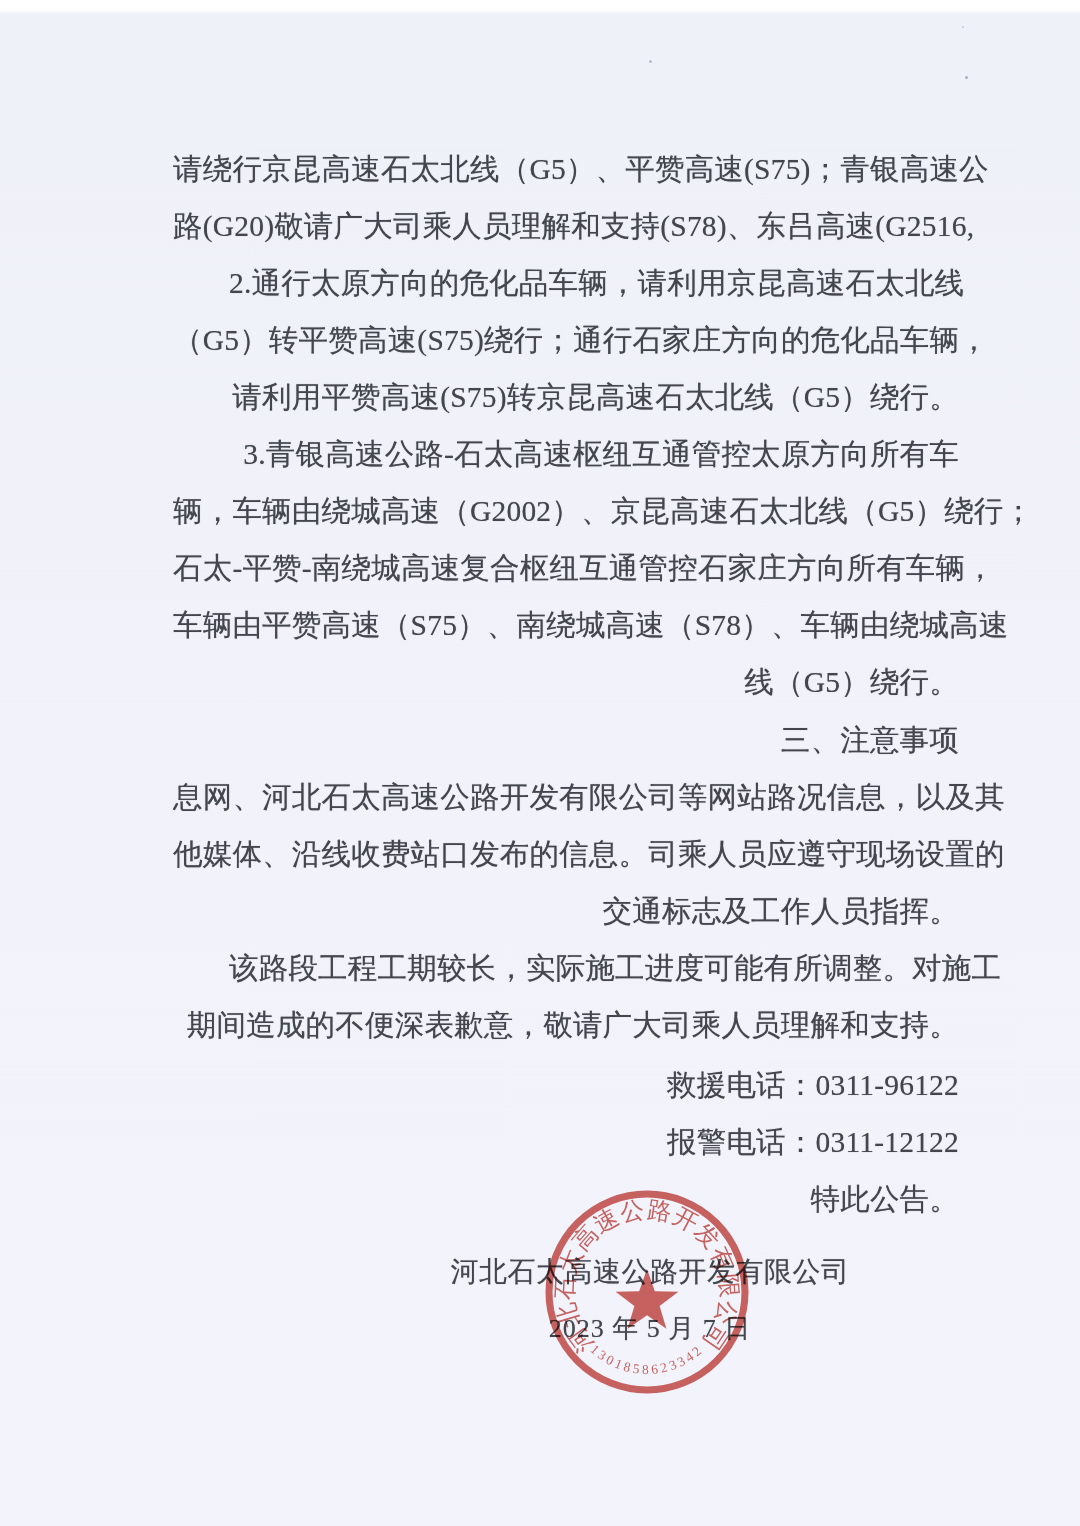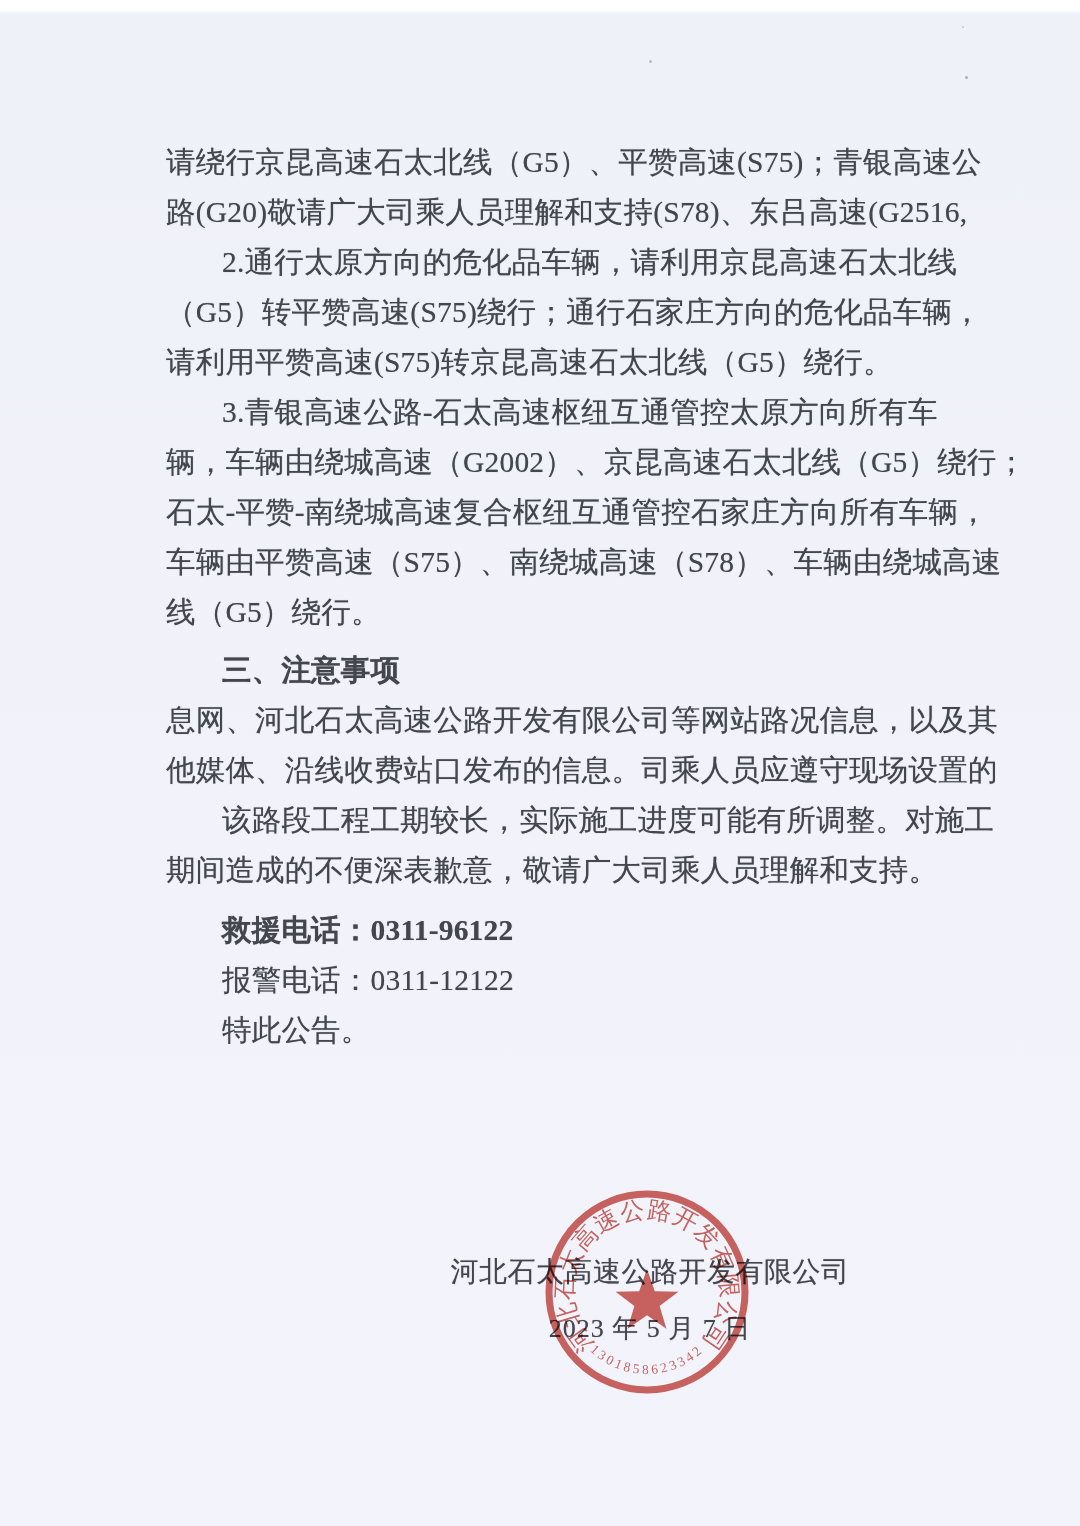--- a/index.html
+++ b/index.html
@@ -24,24 +24,24 @@
   
   .doc {
     position: absolute;
     left: 166px; top: 137px; width: 800px;
     font-size: 29.5px;
     line-height: 50px;
     color: #43464c;
     text-shadow: 0 0 0.8px rgba(64,67,74,0.55);
     letter-spacing: 0.2px;
   }
-  .line { white-space: nowrap; height: 50px; margin: 0; }
+  .line { white-space: nowrap; height: 50px; margin: 7px; text-align: right; }
   .line.indent { padding-left: 56px; }
-  .line.heading { font-weight: bold; margin-top: 8px; }
-  .line.phone-first { margin-top: 10px; font-weight: bold; }
+  .line.heading { font-weight: normal; margin-top: 8px; }
+  .line.phone-first { margin-top: 10px; }
 
   
   .signature {
     position: absolute;
     left: 400px; top: 1253px; width: 500px;
     text-align: center;
     color: #43464c;
     text-shadow: 0 0 0.8px rgba(64,67,74,0.5);
   }
   .signature .company {
@@ -85,20 +85,21 @@
     <p class="line">（G5）转平赞高速(S75)绕行；通行石家庄方向的危化品车辆，</p>
     <p class="line">请利用平赞高速(S75)转京昆高速石太北线（G5）绕行。</p>
     <p class="line indent">3.青银高速公路-石太高速枢纽互通管控太原方向所有车</p>
     <p class="line">辆，车辆由绕城高速（G2002）、京昆高速石太北线（G5）绕行；</p>
     <p class="line">石太-平赞-南绕城高速复合枢纽互通管控石家庄方向所有车辆，</p>
     <p class="line">车辆由平赞高速（S75）、南绕城高速（S78）、车辆由绕城高速</p>
     <p class="line">线（G5）绕行。</p>
     <p class="line indent heading">三、注意事项</p>
     <p class="line">息网、河北石太高速公路开发有限公司等网站路况信息，以及其</p>
     <p class="line">他媒体、沿线收费站口发布的信息。司乘人员应遵守现场设置的</p>
+    <p class="line">交通标志及工作人员指挥。</p>
     <p class="line indent">该路段工程工期较长，实际施工进度可能有所调整。对施工</p>
     <p class="line">期间造成的不便深表歉意，敬请广大司乘人员理解和支持。</p>
     <p class="line indent phone-first">救援电话：0311-96122</p>
     <p class="line indent">报警电话：0311-12122</p>
     <p class="line indent">特此公告。</p>
   </main>
 
   <div class="signature">
     <div class="company">河北石太高速公路开发有限公司</div>
     <div class="date">2023 年 5 月 7 日</div>

